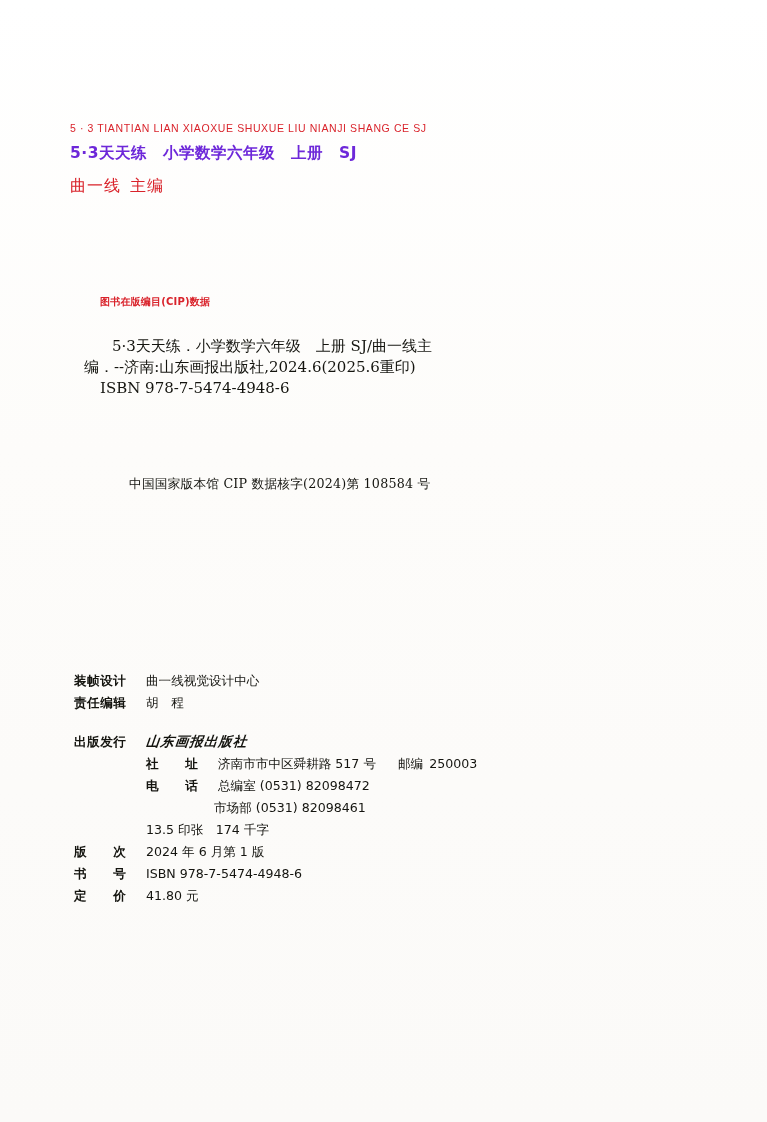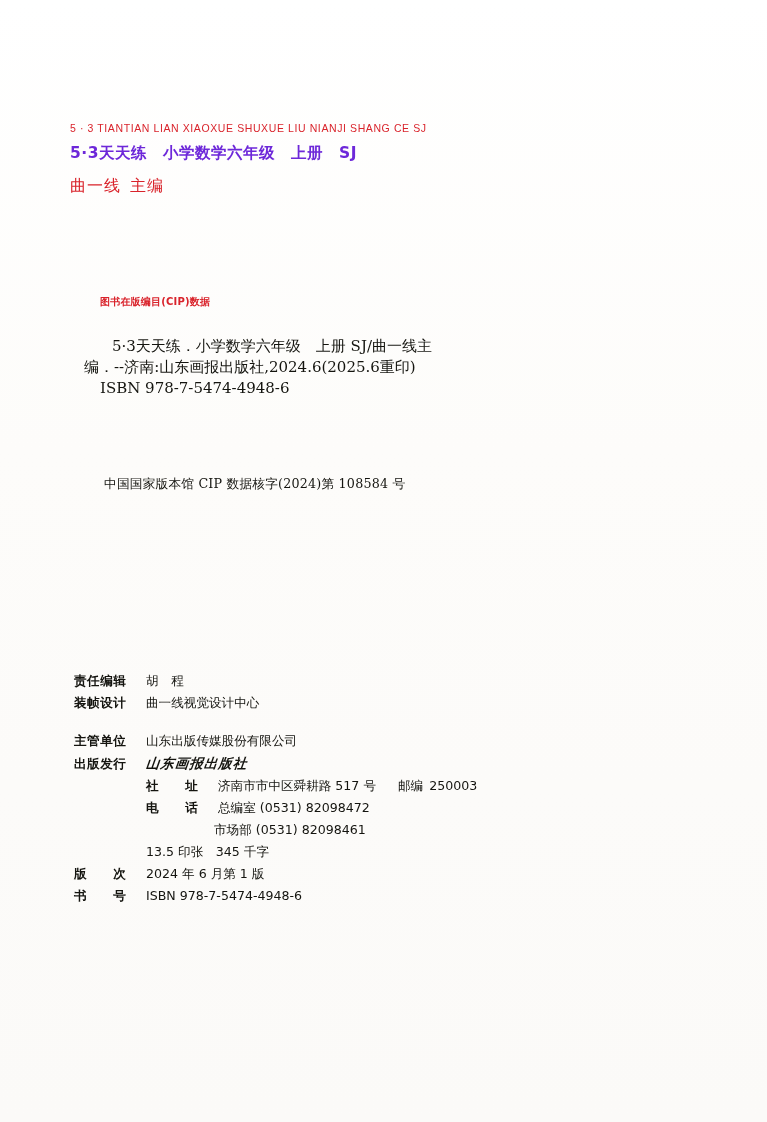--- a/index.html
+++ b/index.html
@@ -101,21 +101,21 @@
     text-indent: 16px;
   }
   .cip-body .indent2 {
     text-indent: 28px;
   }
   .cip-gap {
     height: 14px;
   }
   .cip-national {
     position: absolute;
-    left: 104px;
+    left: 129px;
     top: 476px;
     font-family: "DejaVu Serif", serif;
     font-size: 12.7px;
     color: #14140f;
     letter-spacing: 0.2px;
   }
 
   
   .colophon {
     position: absolute;
@@ -186,34 +186,30 @@
       <p>编．--济南:山东画报出版社,2024.6(2025.6重印)</p>
       <p class="indent">ISBN 978-7-5474-4948-6</p>
       <div class="cip-gap"></div>
     </div>
 
     <div class="cip-national">中国国家版本馆 CIP 数据核字(2024)第 108584 号</div>
 
     <div class="colophon">
 
       <div class="row">
+        <span class="lbl">装帧设计</span>
+        <span class="val">曲一线视觉设计中心</span>
+      </div>
+      <div class="row">
         <span class="lbl">责任编辑</span>
         <span class="val">胡　程</span>
       </div>
-      <div class="row">
-        <span class="lbl">装帧设计</span>
-        <span class="val">曲一线视觉设计中心</span>
-      </div>
 
       <div class="block-gap"></div>
 
-      <div class="row">
-        <span class="lbl">主管单位</span>
-        <span class="val">山东出版传媒股份有限公司</span>
-      </div>
 
       <div class="row">
         <span class="lbl">出版发行</span>
         <span class="val press-logo">山东画报出版社</span>
       </div>
 
       <div class="indent-cont">
         <span class="lbl" style="display:inline-block;">社　　址</span><span class="val">济南市市中区舜耕路 517 号</span><span class="pad" style="display:inline-block;width:22px;"></span><span class="val">邮编</span><span class="val" style="margin-left:6px;text-align:right;">250003</span>
       </div>
 
@@ -221,31 +217,35 @@
         <span class="lbl" style="display:inline-block;">电　　话</span><span class="val">总编室 (0531) 82098472</span>
       </div>
 
       <div class="indent-cont2">
         <span class="val">市场部 (0531) 82098461</span>
       </div>
 
 
 
       <div class="indent-cont">
-        <span class="val">13.5 印张　345 千字</span>
+        <span class="val">13.5 印张　174 千字</span>
       </div>
 
       <div class="row">
         <span class="lbl">版　　次</span>
         <span class="val">2024 年 6 月第 1 版</span>
       </div>
 
 
       <div class="row">
         <span class="lbl">书　　号</span>
         <span class="val">ISBN 978-7-5474-4948-6</span>
       </div>
 
+      <div class="row">
+        <span class="lbl">定　　价</span>
+        <span class="val">41.80 元</span>
+      </div>
 
     </div>
 
   </div>
 </div>
 
 </body></html>

